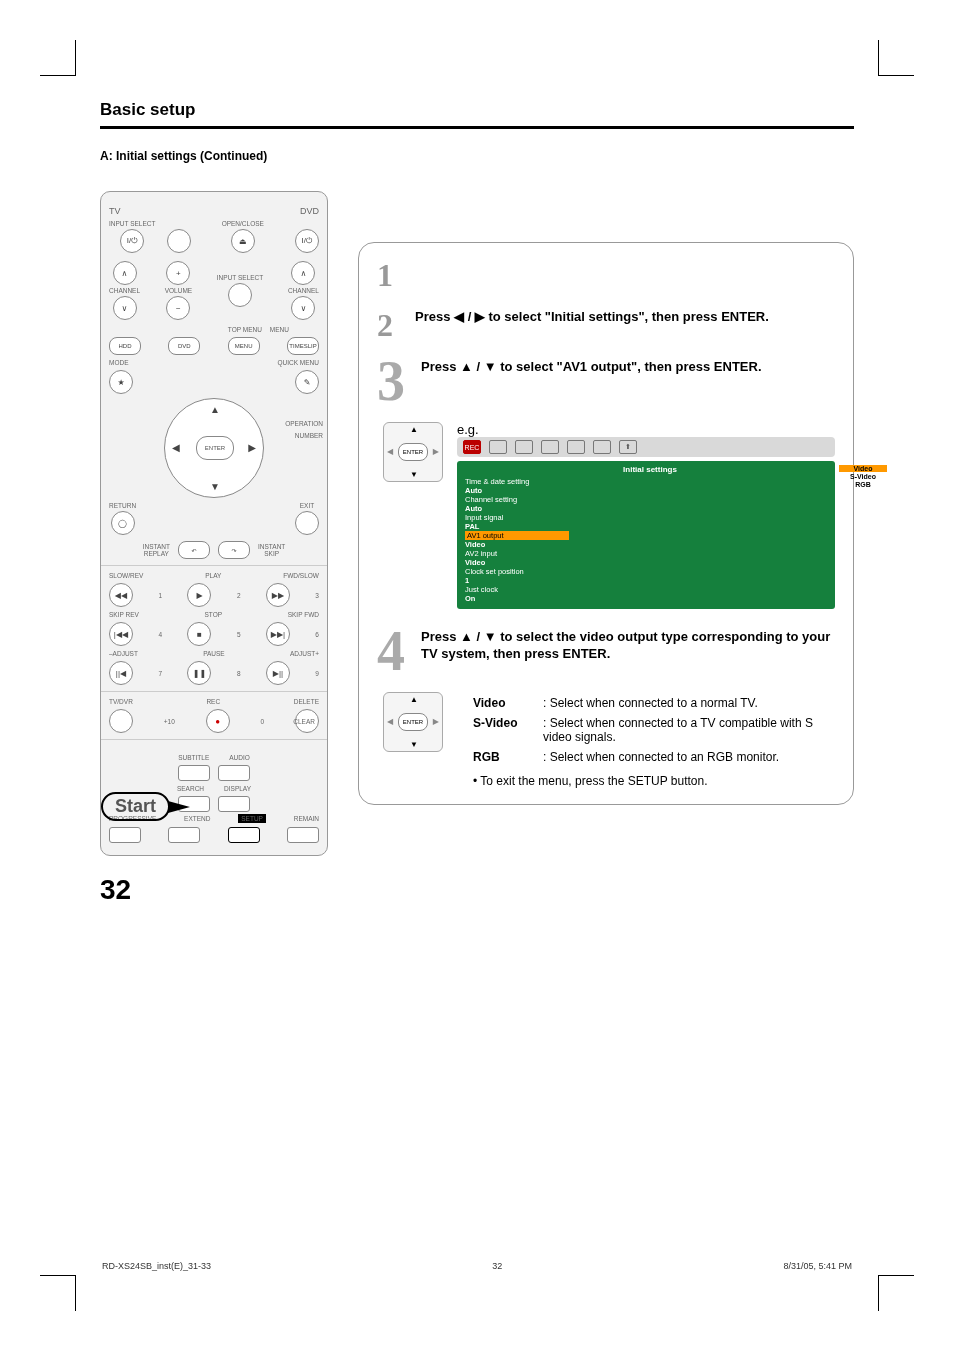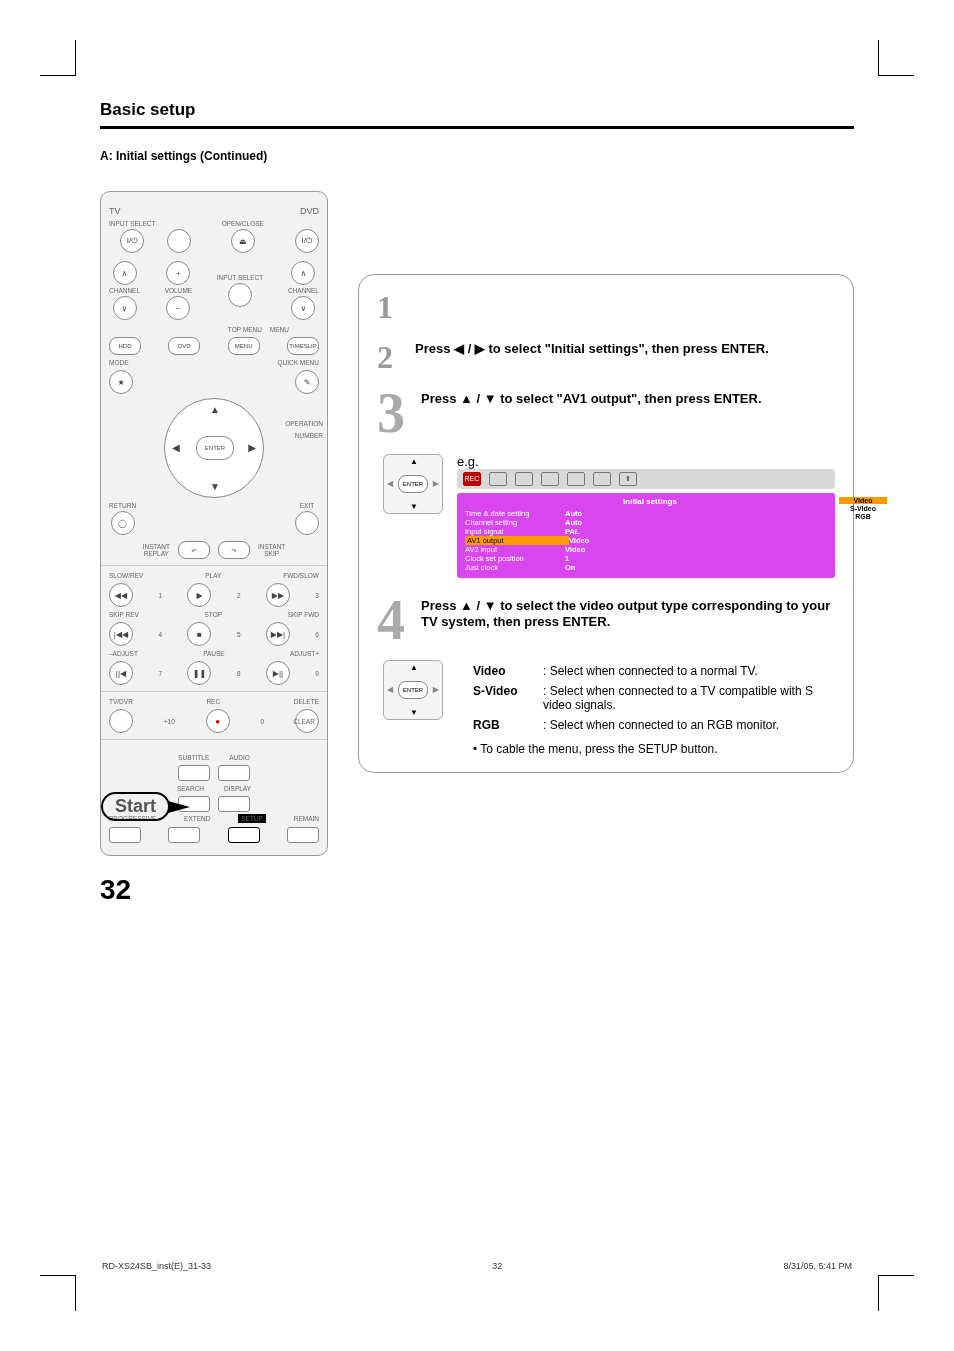--- a/index.html
+++ b/index.html
@@ -109,25 +109,25 @@
   .osd {
     flex:1; position:relative;
   }
   .osd-eg { font-size:13px; }
   .osd-iconbar {
     background:#d9d9d9; border-radius:4px; padding:3px 6px; display:flex; gap:8px; align-items:center; font-size:9px;
   }
   .osd-iconbar .ico { width:16px; height:12px; border:1px solid #777; border-radius:2px; display:flex; align-items:center; justify-content:center; font-size:7px; color:#555; }
   .osd-iconbar .ico.active { background:#b00; border-color:#b00; color:#fff; }
   .osd-panel {
-    background:#d946ef; color:#fff; margin-top:4px; border-radius:3px; padding:4px 0 6px 8px;
+    background:#15803d; color:#fff; margin-top:4px; border-radius:3px; padding:4px 0 6px 8px;
     font-size:7.5px; position:relative;
   }
   .osd-panel .title { font-weight:bold; text-align:center; font-size:8px; margin-bottom:3px; }
-  .osd-panel .orow { display:flex; }
+  .osd-panel .orow { display:flex;flex-direction:column; }
   .osd-panel .orow .on { width:100px; }
   .osd-panel .orow .ov { font-weight:bold; }
   .osd-panel .orow.hl .on { background:#ff9900; color:#000; padding:0 2px; }
   .osd-side { position:absolute; right:-52px; top:4px; font-size:7px; font-weight:bold; text-align:center; width:48px; }
   .osd-side div { margin-bottom:1px; }
   .osd-side .sel { background:#ff9900; color:#000; padding:0 2px; }
 
   .opt-table { margin-left: 96px; font-size:12px; }
   .opt-table .orow { display:flex; margin-bottom:6px; }
   .opt-table .olabel { width:70px; font-weight:bold; }
@@ -455,21 +455,21 @@
           <div class="odesc">: <span>Select when connected to a normal TV.</span></div>
         </div>
         <div class="orow">
           <div class="olabel">S-Video</div>
           <div class="odesc">: <span>Select when connected to a TV compatible with S video signals.</span></div>
         </div>
         <div class="orow">
           <div class="olabel">RGB</div>
           <div class="odesc">: <span>Select when connected to an RGB monitor.</span></div>
         </div>
-        <div class="bullet">• To cable the menu, press the SETUP button.</div>
+        <div class="bullet">• To exit the menu, press the SETUP button.</div>
       </div>
     </div>
   </div>
 
 
   <div class="page-number">32</div>
 
   <div class="footer">
     <span>RD-XS24SB_inst(E)_31-33</span>
     <span>32</span>

